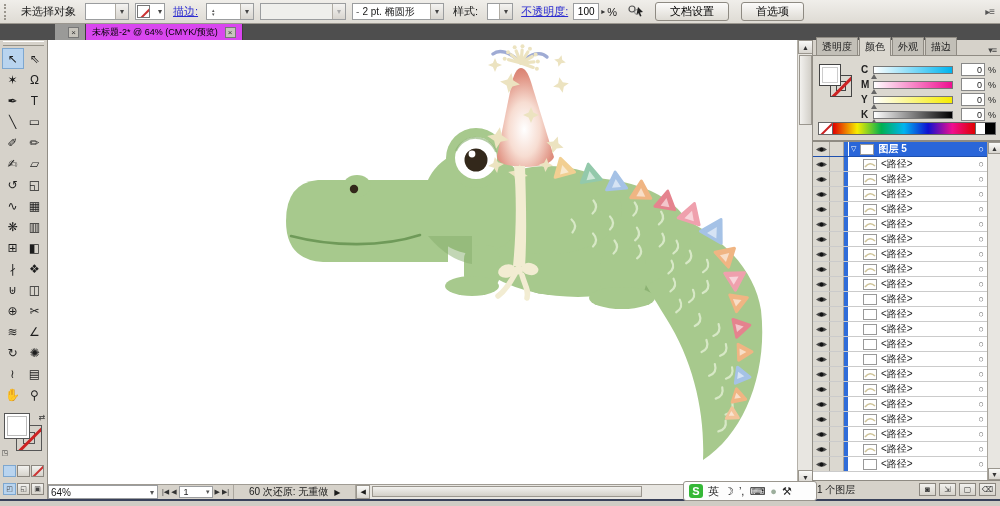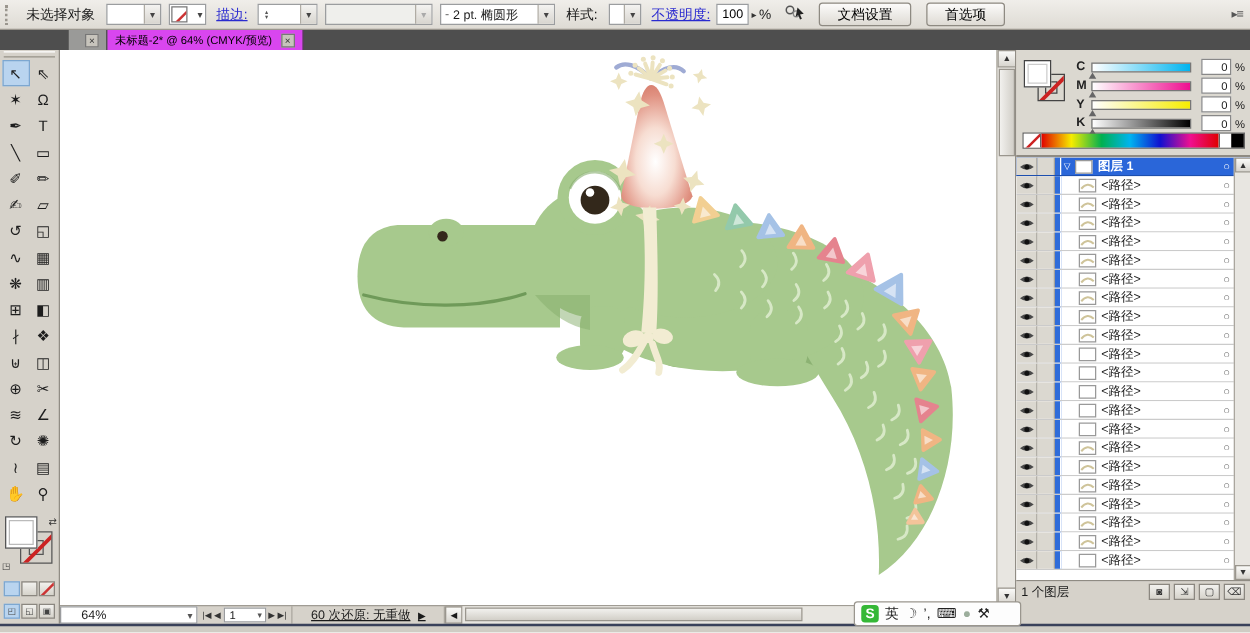--- a/index.html
+++ b/index.html
@@ -76,29 +76,29 @@
     border-left:1px solid #b5b1a9; }
   .sc-arrow { width:15px; height:14px; background:linear-gradient(#fafaf8,#d8d5cf); border:1px solid #9a968e;
     font-size:7px; color:#333; display:flex; align-items:center; justify-content:center; cursor:pointer; }
   #vscroll .down { position:absolute; bottom:0; }
   #vscroll .thumb { position:absolute; top:15px; left:1px; width:13px; height:70px;
     background:linear-gradient(90deg,#f2f1ee,#d2cfc8); border:1px solid #9a968e; }
 
   
   #status-bar { position:absolute; left:48px; top:484px; width:749px; height:15px; background:var(--chrome);
     border-top:1px solid #a09c94; display:flex; align-items:stretch; font-size:10px; }
-  .sb-zoom { width:110px; display:flex; align-items:center; background:#fff; border:1px solid #9b9d9f; padding-left:16px;justify-content:flex-end; }
+  .sb-zoom { width:110px; display:flex; align-items:center; background:#fff; border:1px solid #9b9d9f; padding-left:2px;justify-content:flex-end; }
   .sb-zoom .dd { margin-left:auto; font-size:8px; color:#555; padding-right:3px; }
   .sb-nav { display:flex; align-items:center; gap:2px; padding:0 4px; border-right:1px solid #aaa69e; }
   .sb-nav .nv { font-size:7px; color:#333; cursor:pointer; }
   .sb-page { width:34px; height:12px; background:#fff; border:1px solid #9b9d9f; font-size:9px;
     display:inline-flex; align-items:center; padding-left:4px; }
   .sb-page .dd { margin-left:auto; font-size:7px; color:#555; padding-right:2px; }
   .sb-undo { width:122px; display:flex; align-items:center; justify-content:center; gap:6px;
-    border-right:1px solid #aaa69e; font-size:10px; white-space:nowrap;text-decoration:underline; }
+    border-right:1px solid #aaa69e; font-size:10px; white-space:nowrap; }
   .sb-undo .nv { font-size:8px; }
   .hs-left { width:14px; display:flex; align-items:center; justify-content:center; font-size:7px;
     background:linear-gradient(#fafaf8,#d8d5cf); border:1px solid #9a968e; cursor:pointer; }
   .hs-track { flex:1; background:#e8e6e1; position:relative; }
   .hs-thumb { position:absolute; left:2px; top:1px; height:11px; width:270px;
     background:linear-gradient(#f2f1ee,#d2cfc8); border:1px solid #9a968e; }
 
   
   #ime-bar { position:absolute; left:683px; top:481px; width:134px; height:20px; background:#fdfdfd;
     border:1px solid #9a968e; border-radius:3px; display:flex; align-items:center; gap:5px; padding:0 5px; z-index:5; }
@@ -612,20 +612,27 @@
     <span class="ime-it">英</span>
     <span class="ime-it">☽</span>
     <span class="ime-it">’,</span>
     <span class="ime-it">⌨</span>
     <span class="ime-it dim">●</span>
     <span class="ime-it">⚒</span>
   </div>
 
   <div id="dock">
 
+    <div class="ptabs">
+      <span class="ptab">透明度</span>
+      <span class="ptab active">颜色</span>
+      <span class="ptab">外观</span>
+      <span class="ptab">描边</span>
+      <span class="pmenu">▾≡</span>
+    </div>
     <div id="color-panel">
       <div class="cp-proxy">
         <div class="cp-stroke">
             <span class="hole"></span>
           </div>
         <div class="cp-fill"></div>
       </div>
       <div class="cmyk-rows">
         <div class="cmyk-row">
           <span class="lab">C</span>
@@ -665,21 +672,21 @@
         <span class="lcell eye">
             <svg width="13" height="9" viewBox="0 0 13 9">
               <path d="M1 4.5 Q6.5 0 12 4.5 Q6.5 9 1 4.5 Z" fill="#4a4a4a"></path>
               <circle cx="6.5" cy="4.5" r="2" fill="#111"></circle>
             </svg>
           </span>
         <span class="lcell pad"></span>
         <span class="selbar"></span>
         <span class="disc">▽</span>
         <span class="lthumb"></span>
-        <span class="llabel">图层 1</span>
+        <span class="llabel">图层 5</span>
         <span class="ltarget">○</span>
       </div>
 
         <div class="lrow">
           <span class="lcell eye">
             <svg width="13" height="9" viewBox="0 0 13 9">
               <path d="M1 4.5 Q6.5 0 12 4.5 Q6.5 9 1 4.5 Z" fill="#4a4a4a"></path>
               <circle cx="6.5" cy="4.5" r="2" fill="#111"></circle>
             </svg>
           </span>

